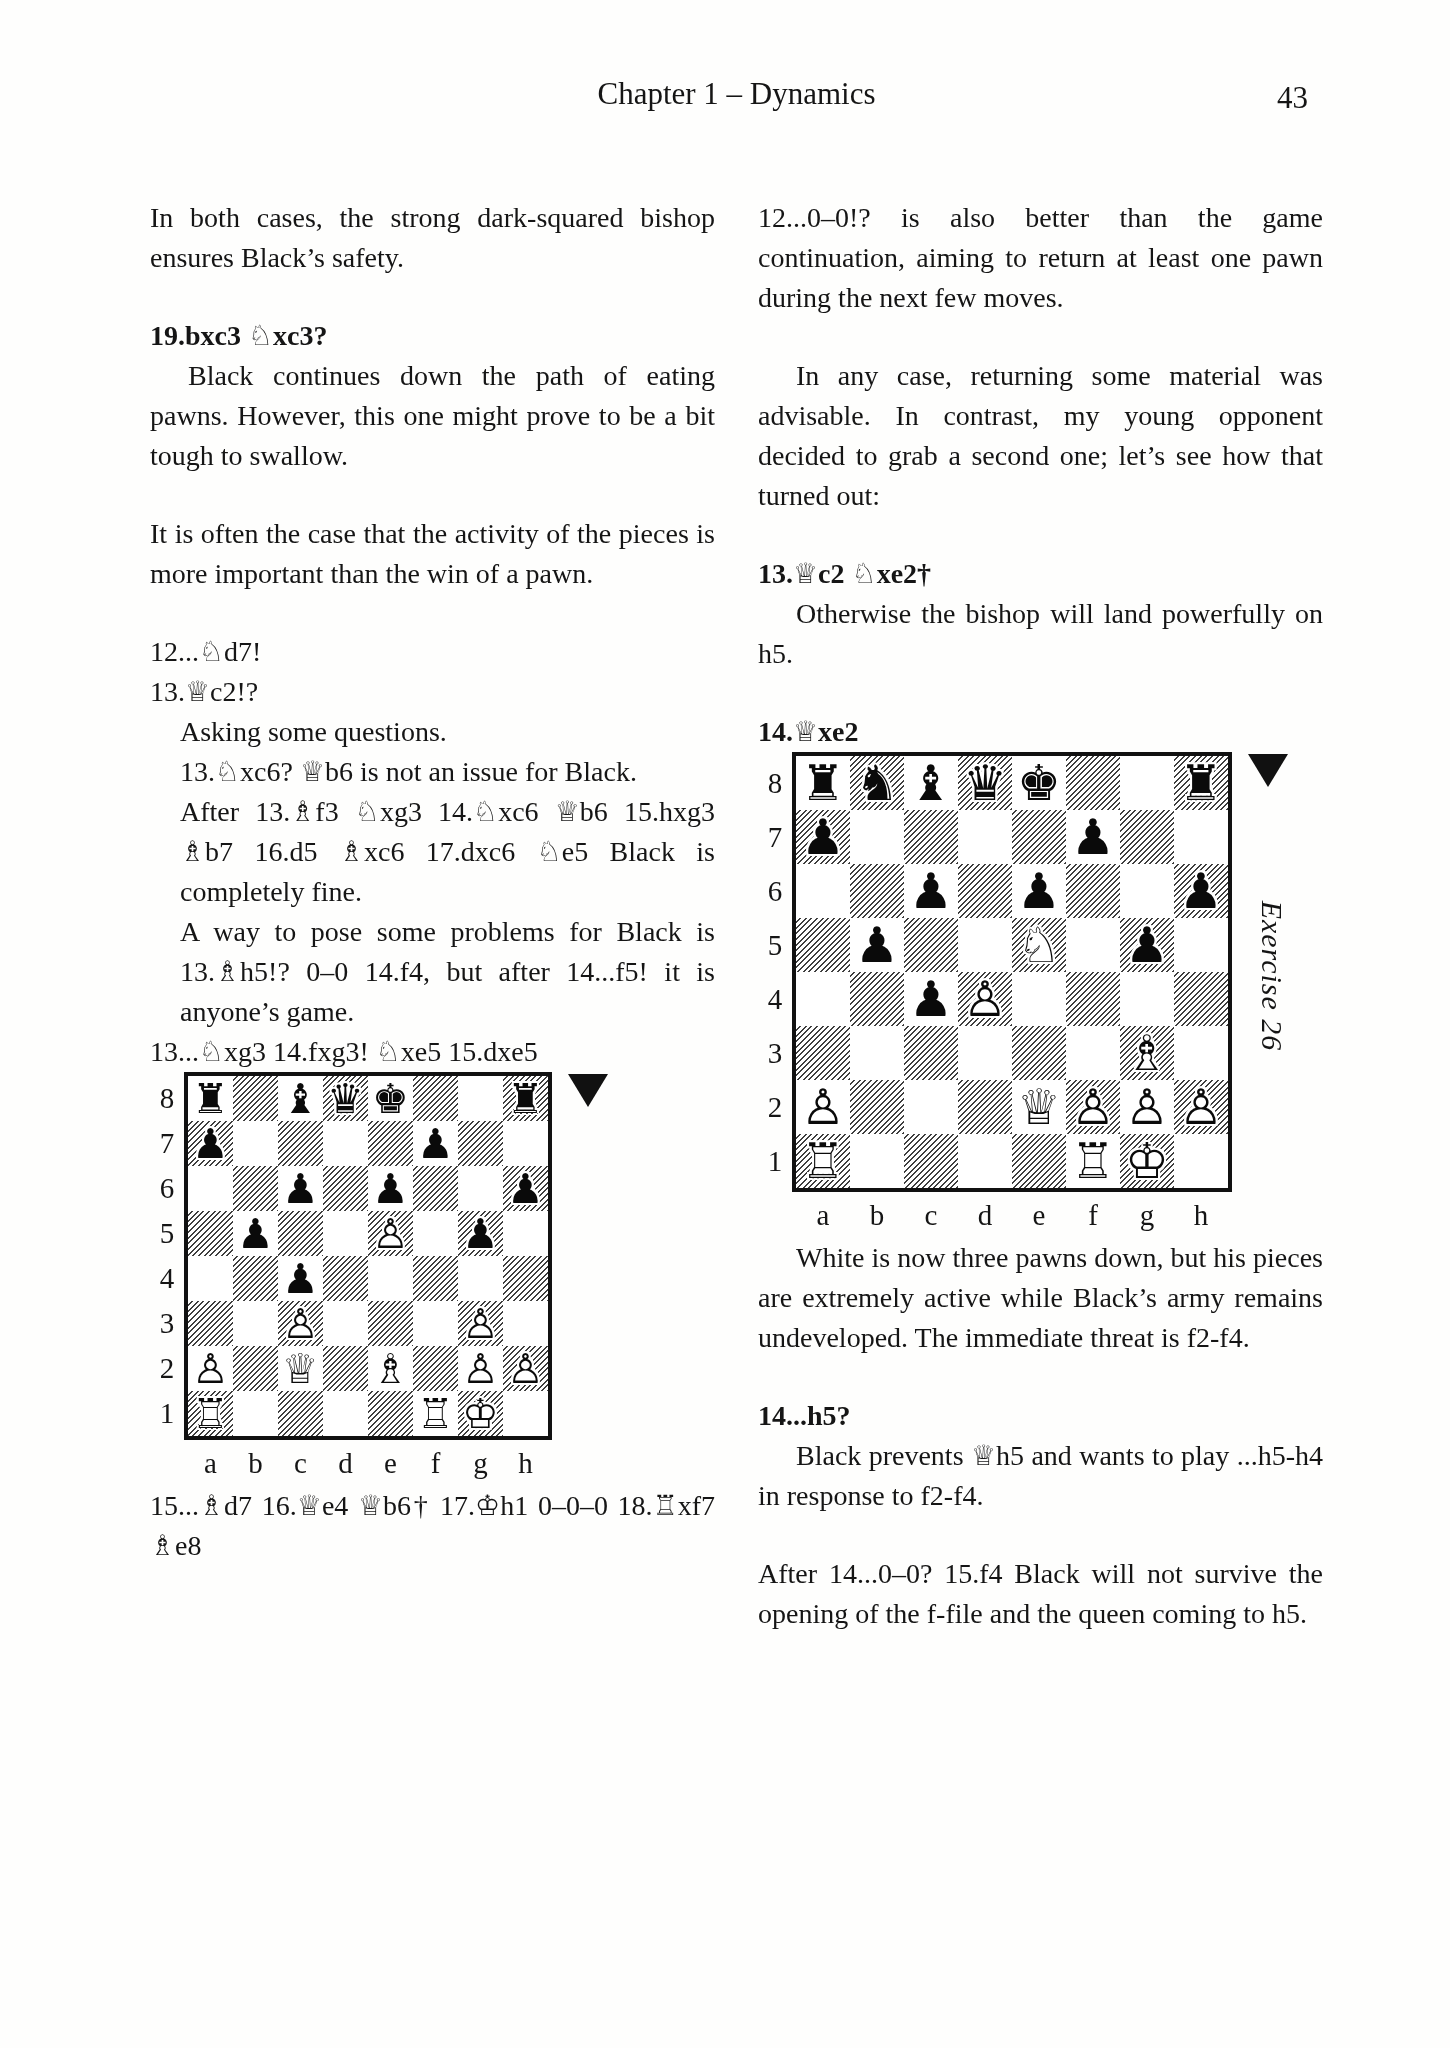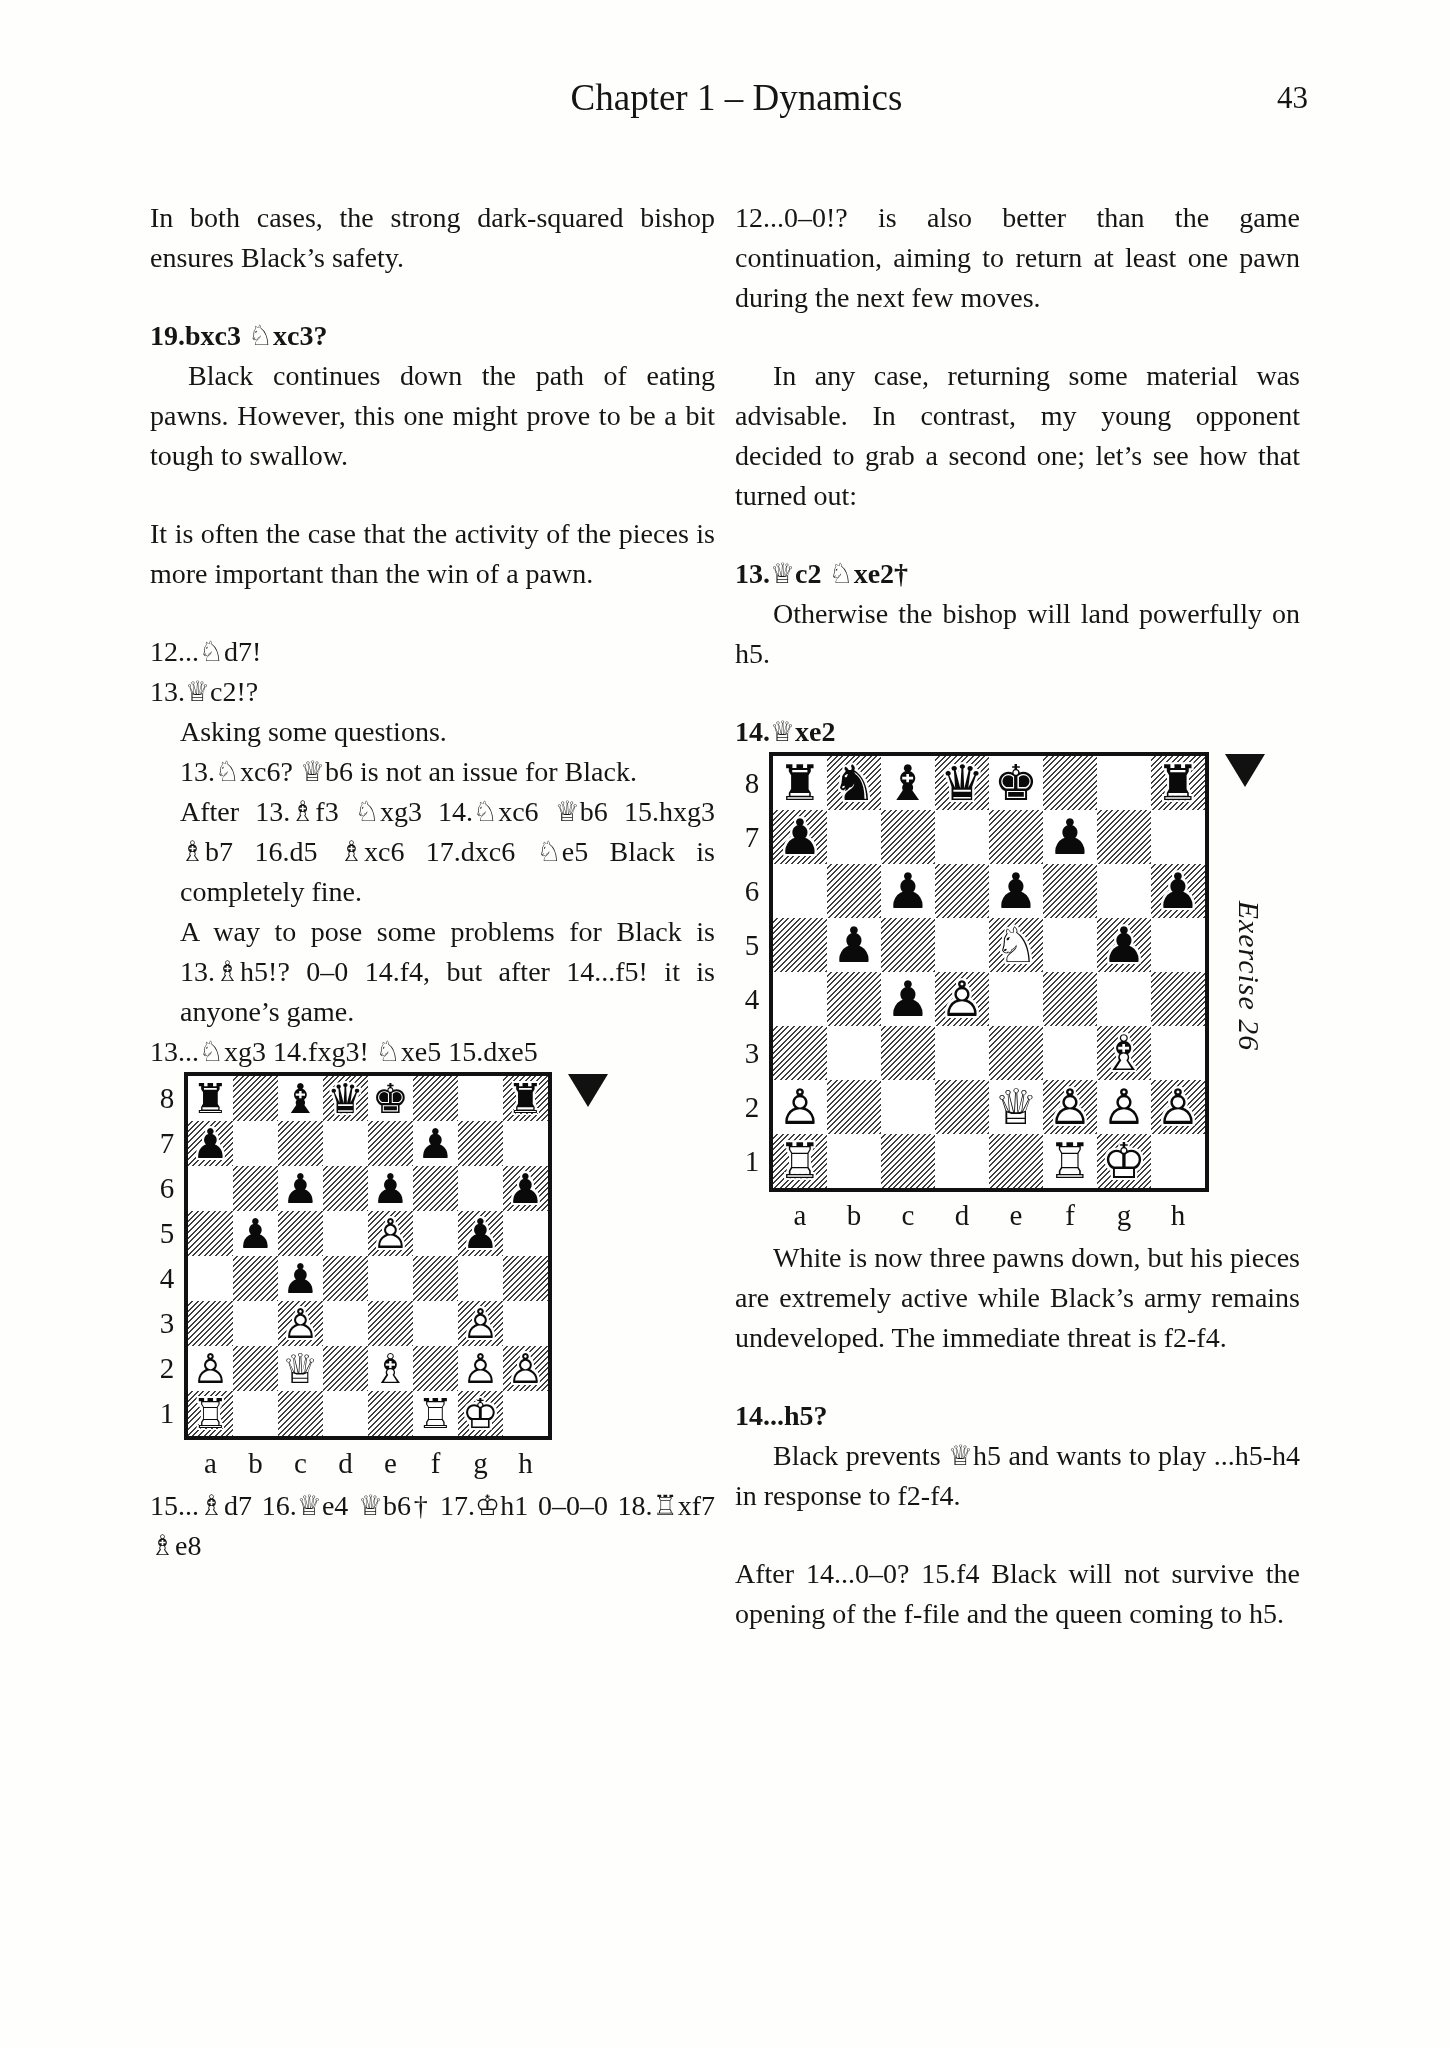--- a/index.html
+++ b/index.html
@@ -1,20 +1,20 @@
 <!DOCTYPE html>
 <html><head>
 <meta charset="utf-8">
 <style>
   html,body{margin:0;padding:0;background:#ddd;}
   .page{position:relative;width:1450px;height:2048px;background:#fefefd;color:#151515;
         font-family:"Liberation Serif","DejaVu Serif","DejaVu Sans",serif;overflow:hidden;}
-  .page-header{position:absolute;top:76px;left:150px;width:1173px;text-align:center;font-size:37px;}
+  .page-header{position:absolute;top:76px;left:150px;width:1173px;text-align:center;font-size:31px;}
   .page-number{position:absolute;top:80px;right:142px;font-size:31px;}
-  .cols{position:absolute;top:198px;left:150px;width:1173px;display:flex;gap:20px;}
+  .cols{position:absolute;top:198px;left:150px;width:1173px;display:flex;gap:43px;}
   .col{width:565px;font-size:28px;line-height:40px;text-align:justify;}
   .col > div{margin:0;}
   .p{text-indent:38px;}
   .p0{text-indent:0;}
   .blk{padding-left:30px;}
   .move{text-align:justify;}
   .h{font-weight:bold;}
   .gap{margin-top:38px !important;}
 
   

